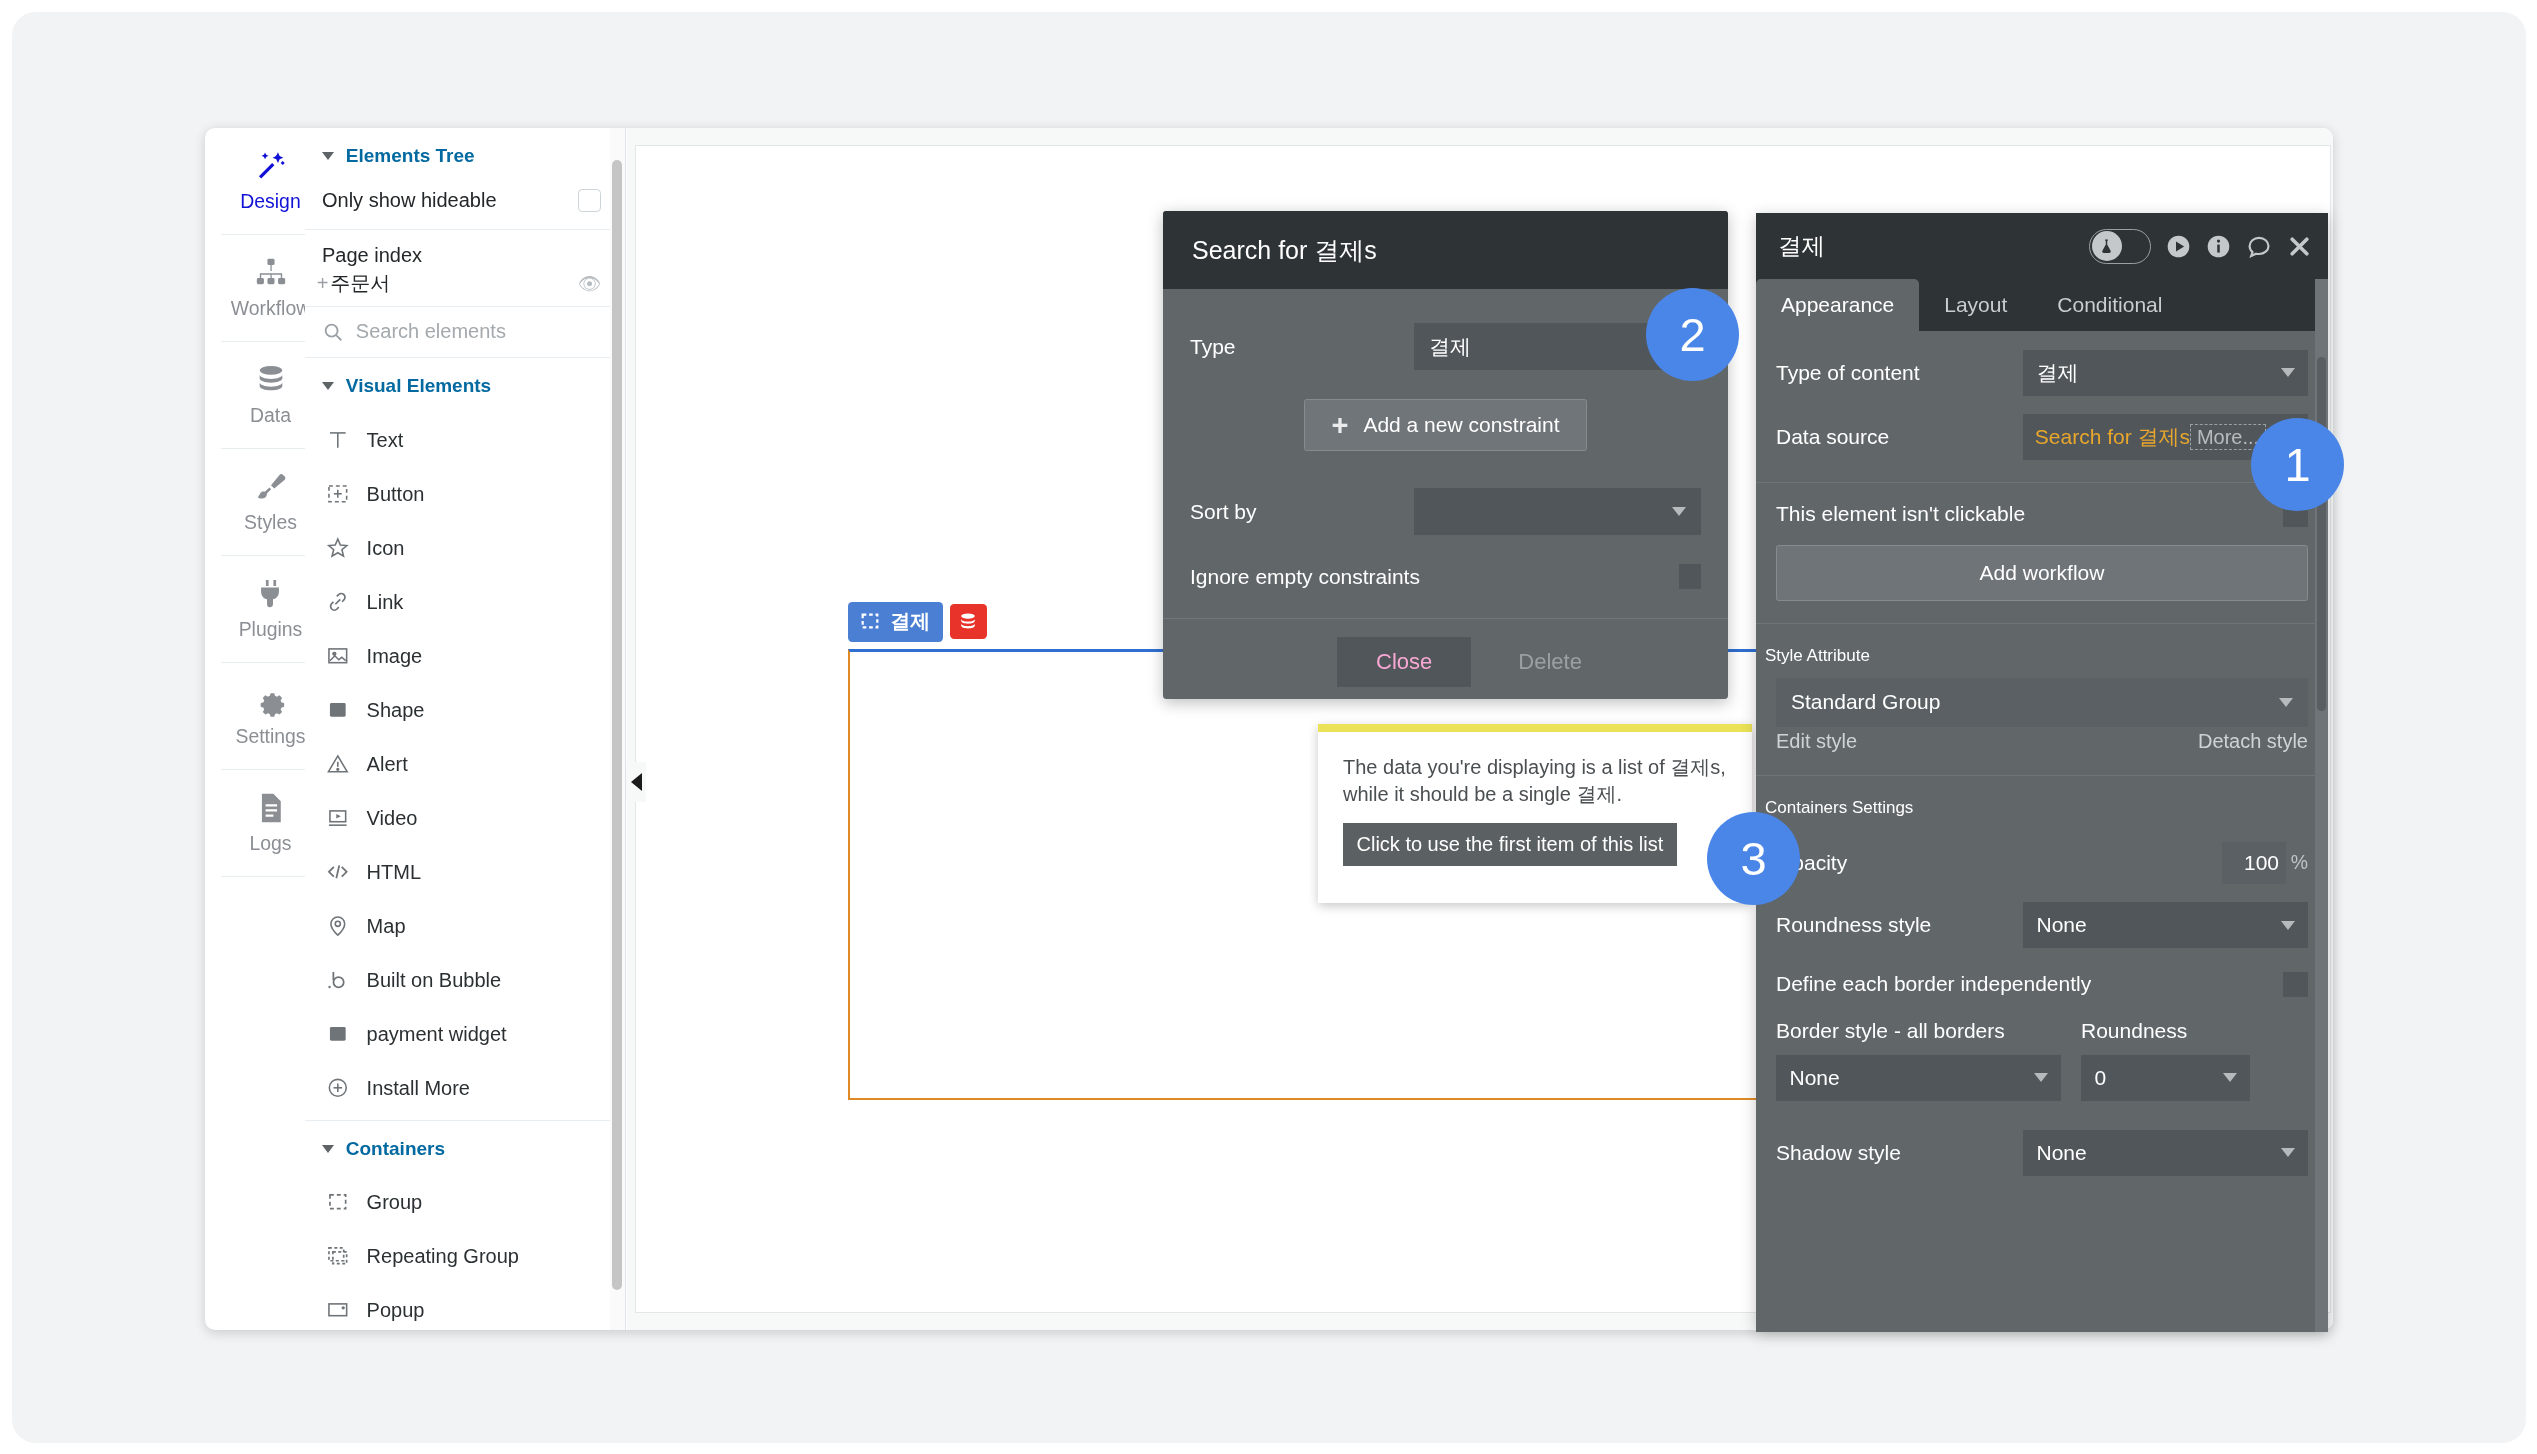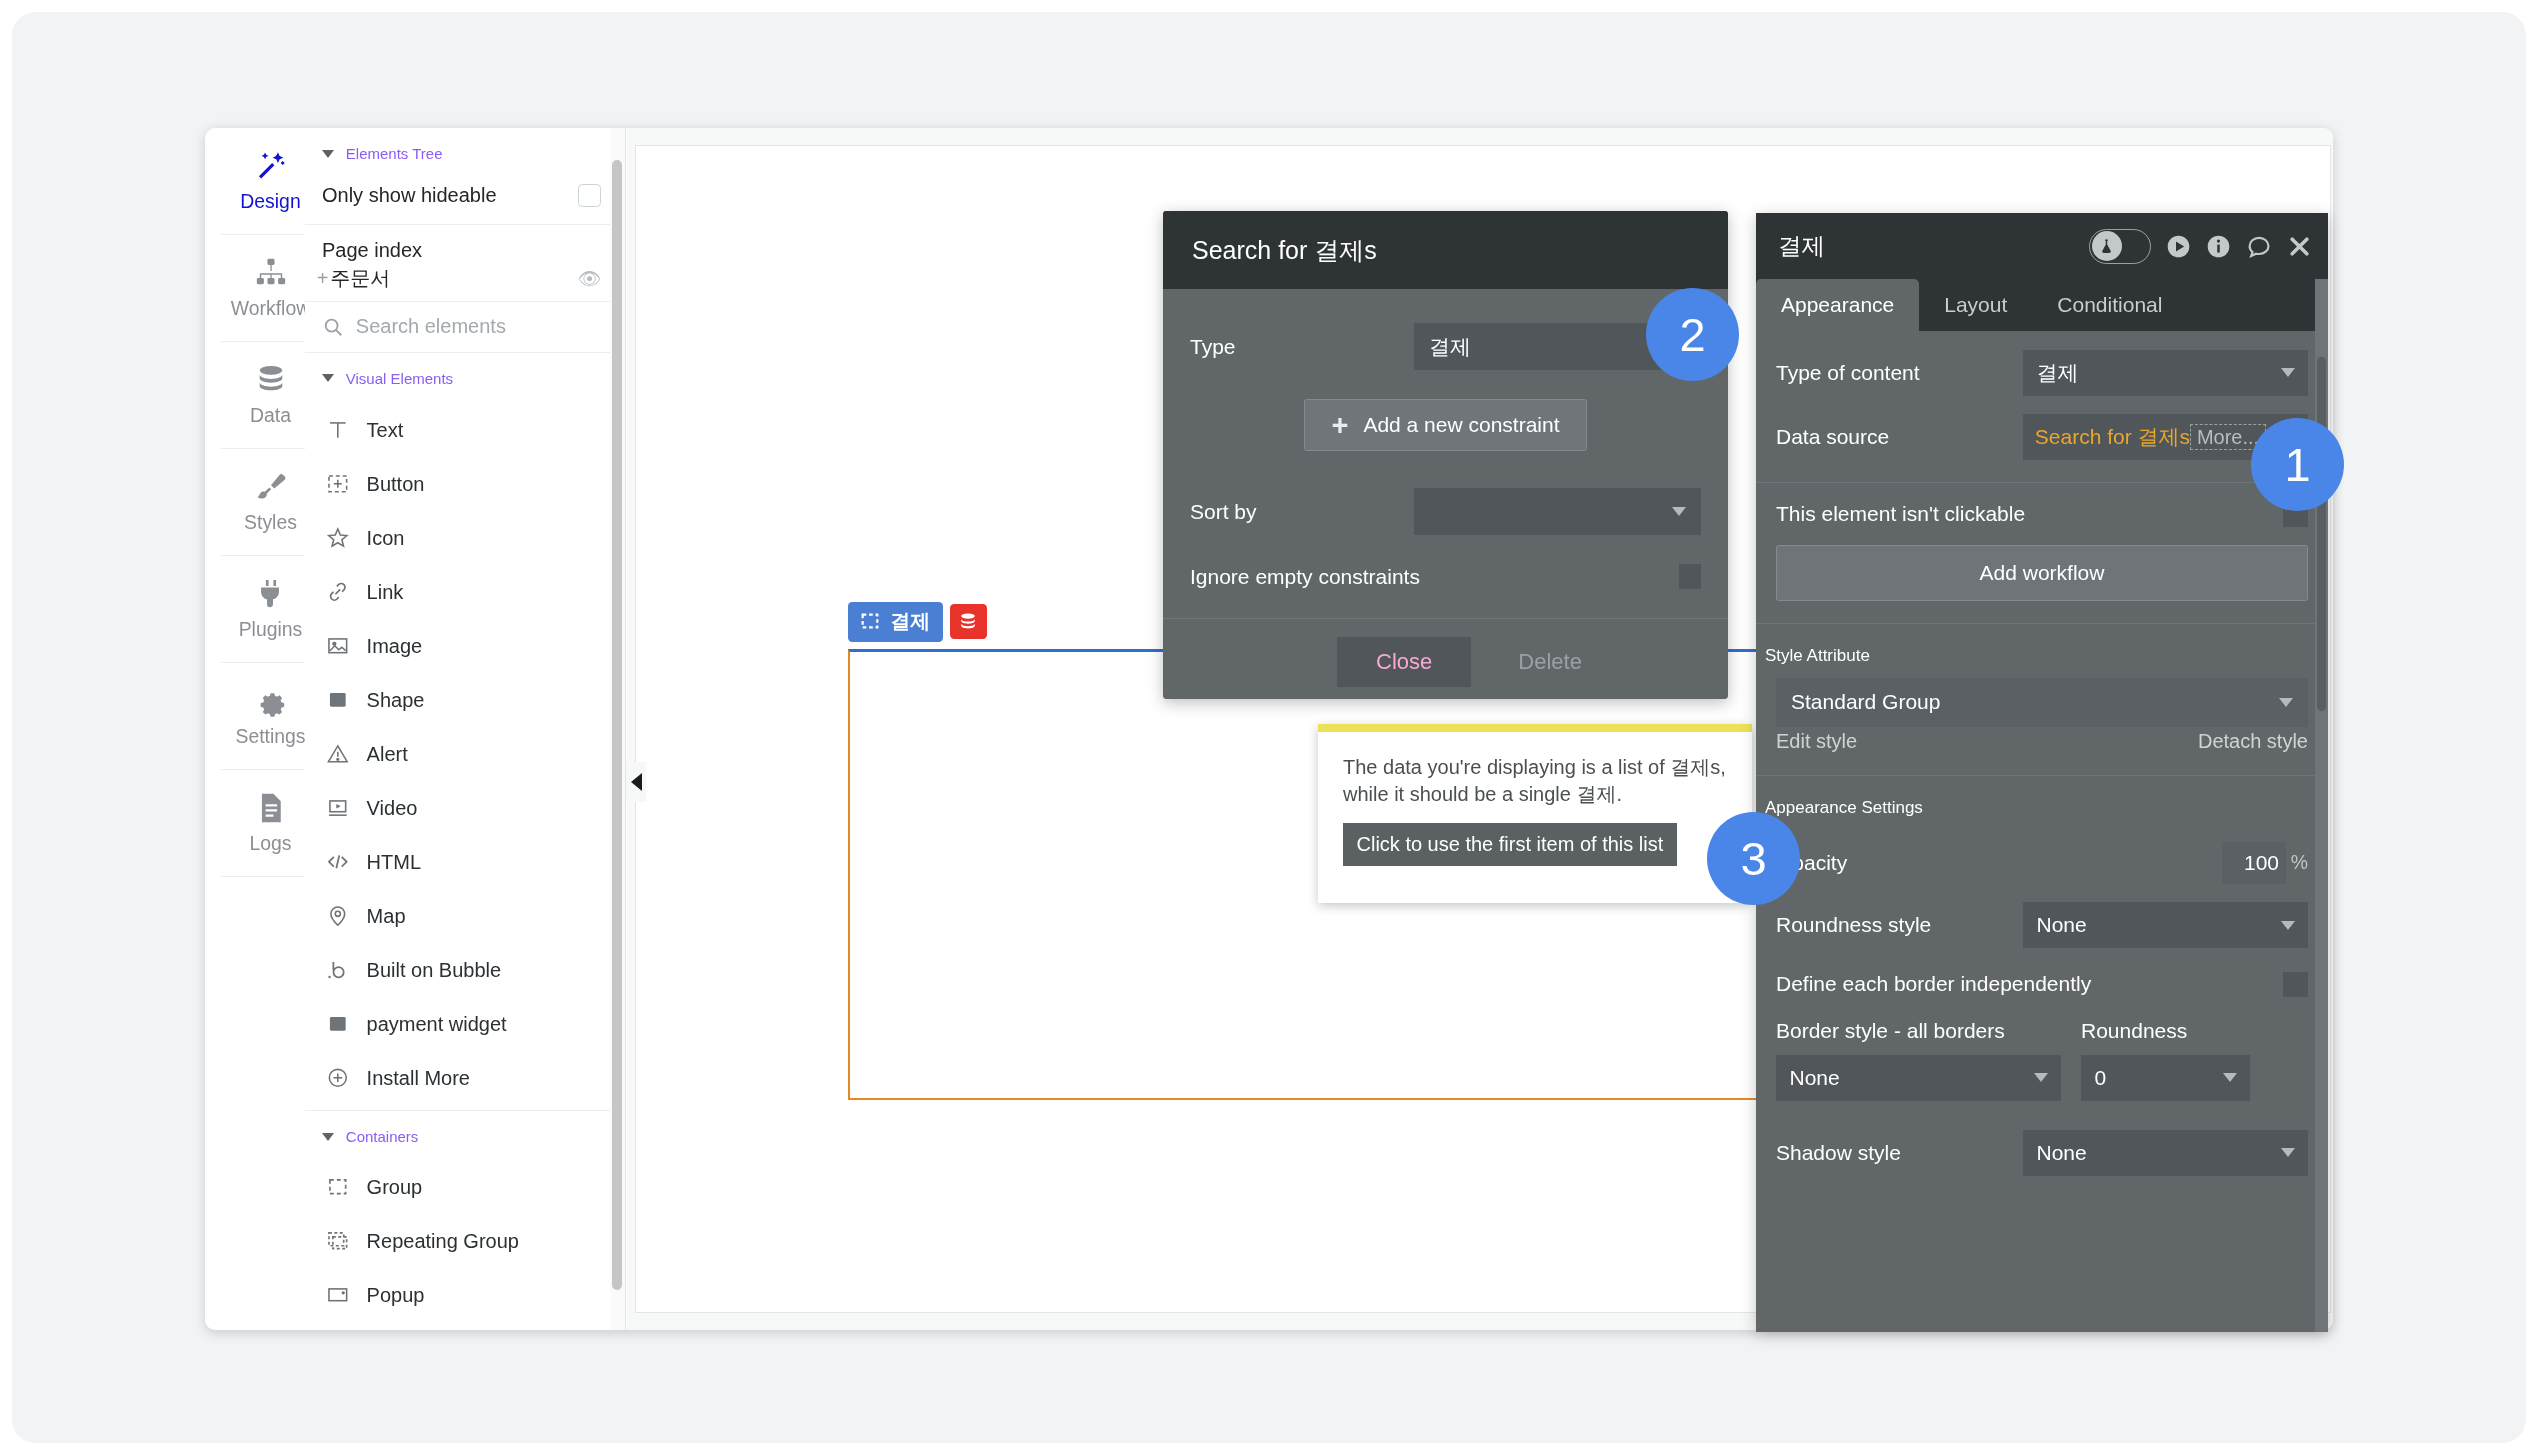--- a/index.html
+++ b/index.html
@@ -62,21 +62,21 @@
     background: #fafafa;
   }
   .tree-scroll-thumb {
     position: absolute; right: 3.4px; top: 32px;
     width: 9.3px; height: 1130px;
     background: #c5c5c5; border-radius: 5px;
   }
   .sec-head {
     display: flex; align-items: center; gap: 11.8px;
     padding: 17px 0 15px 17px;
-    font-size: 15px; font-weight: normal; color: #8b5cf6;
+    font-size: 19px; font-weight: bold; color: #0369a1;
   }
   .caret-down {
     width: 0; height: 0;
     border-left: 6.7px solid transparent;
     border-right: 6.7px solid transparent;
     border-top: 8.4px solid #5e6366;
   }
   .row-hideable {
     display: flex; align-items: center; justify-content: space-between;
     padding: 6.7px 23.6px 17px 17px;
@@ -820,21 +820,21 @@
       <span class="m-caret"></span>
     </div>
 
     <div class="style-links">
       <span>Edit style</span>
       <span>Detach style</span>
     </div>
 
     <div class="p-div"></div>
 
-    <div class="p-title">Appearance Settings</div>
+    <div class="p-title">Containers Settings</div>
 
     <div class="opa-row">
       <span class="p-label">Opacity</span>
       <span class="opa-box">
         <span>100</span>
       </span>
       <span class="opa-pct">%</span>
     </div>
 
     <div class="p-row">

